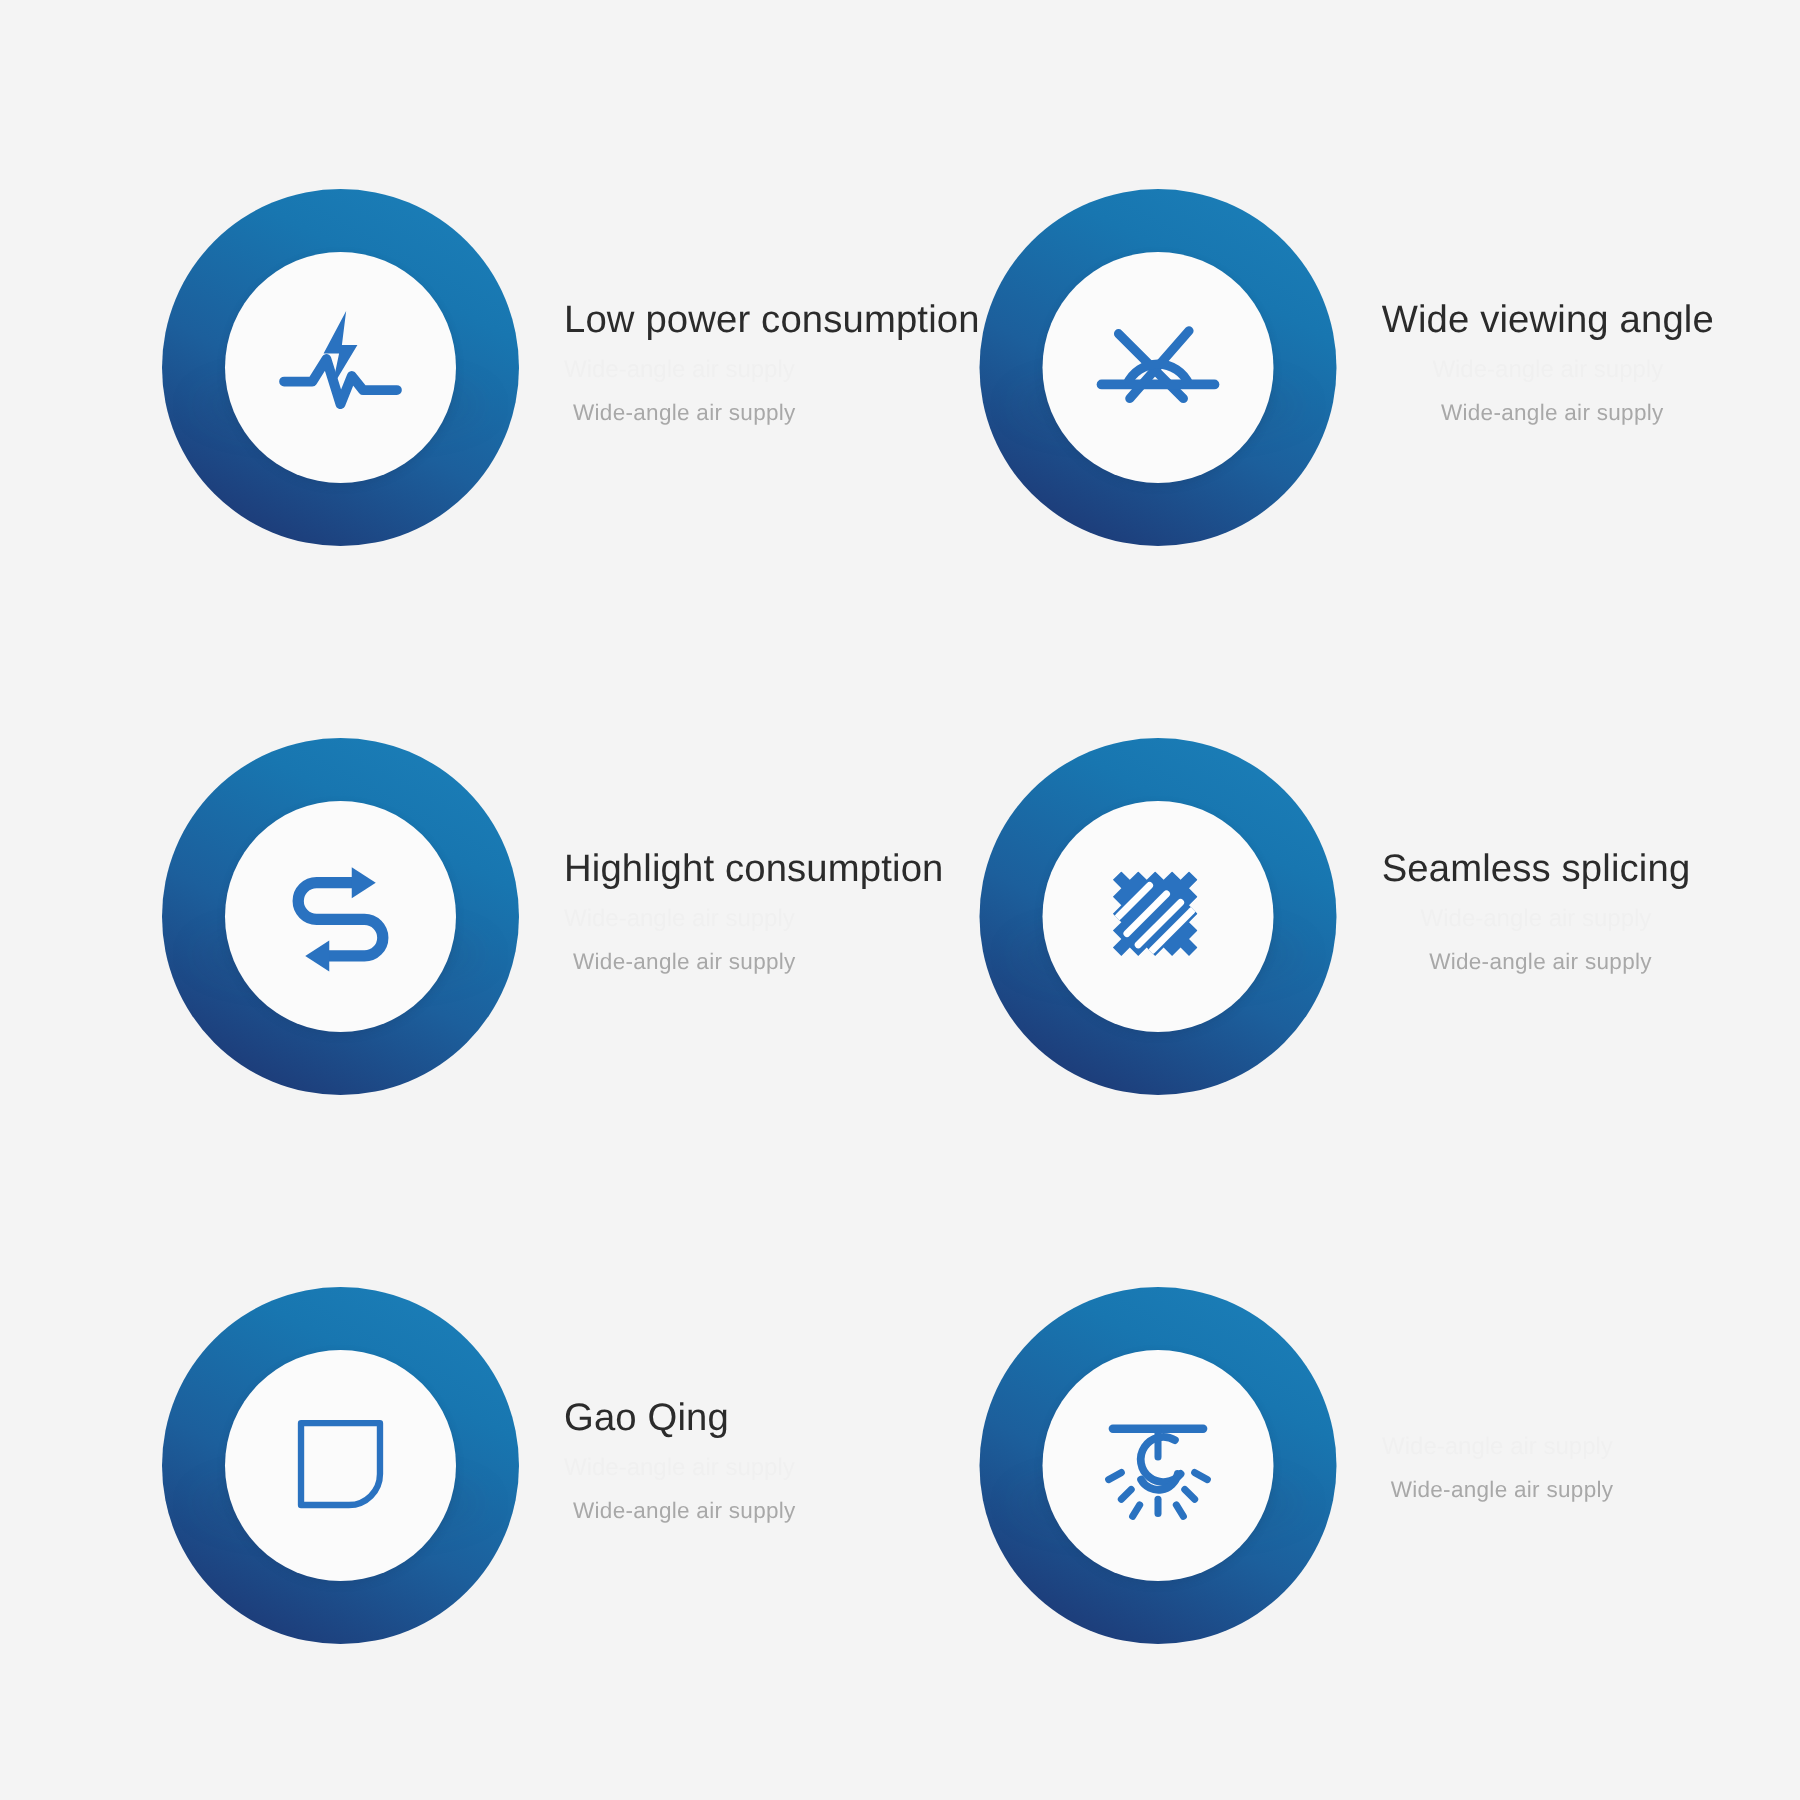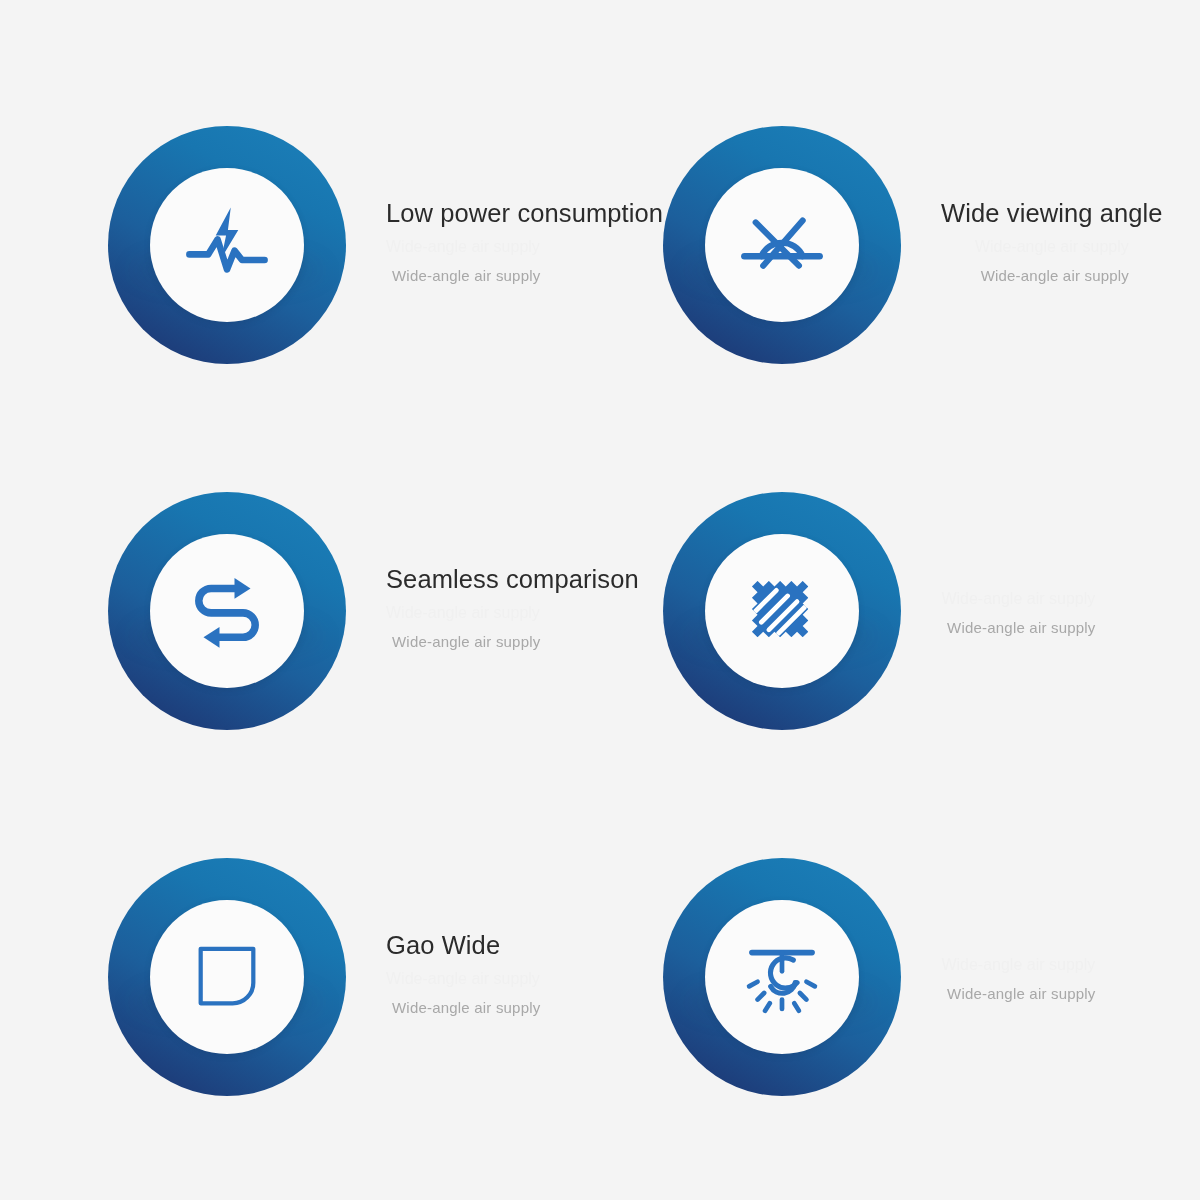--- a/index.html
+++ b/index.html
@@ -23,21 +23,20 @@
     grid-template-rows: 1fr 1fr 1fr;
     box-sizing: border-box;
     padding: 62px 0 40px 0;
   }
 
   .feature-item {
     display: flex;
     flex-direction: row;
     align-items: center;
     box-sizing: border-box;
-    gap: 10px;
   }
   .col-left  { padding-left: 108px; }
   .col-right { padding-left: 0px; text-align: center; }
 
   
   .badge {
     position: relative;
     width: 238px;
     height: 238px;
     flex: 0 0 238px;
@@ -154,21 +153,21 @@
     <div class="badge">
       <div class="badge-inner">
         <svg viewBox="0 0 100 100">
           <path d="M62 26 H33 A13 13 0 0 0 33 52 H67 A13 13 0 0 1 67 78 H38" fill="none" stroke="#2a72c0" stroke-width="8" stroke-linecap="butt" stroke-linejoin="round"></path>
           <path d="M58 15 L75 26 L58 37 Z" fill="#2a72c0"></path>
           <path d="M42 67 L25 78 L42 89 Z" fill="#2a72c0"></path>
         </svg>
       </div>
     </div>
     <div class="feature-text">
-      <div class="feature-title">Seamless comparison</div>
+      <div class="feature-title">Highlight consumption</div>
       <div class="feature-ghost">Wide-angle air supply</div>
       <div class="feature-sub">Wide-angle air supply</div>
     </div>
   </div>
 
   <div class="feature-item col-right">
     <div class="badge">
       <div class="badge-inner">
         <svg viewBox="0 0 100 100">
           <defs>
@@ -185,35 +184,36 @@
               <path d="M28 62 L56 34"></path>
               <path d="M36 70 L66 40"></path>
               <path d="M46 74 L74 46"></path>
               <path d="M22 50 L44 28"></path>
             </g>
           </g>
         </svg>
       </div>
     </div>
     <div class="feature-text">
+      <div class="feature-title">Seamless splicing</div>
       <div class="feature-ghost">Wide-angle air supply</div>
       <div class="feature-sub">Wide-angle air supply</div>
     </div>
   </div>
 
   <div class="feature-item col-left">
     <div class="badge">
       <div class="badge-inner">
         <svg viewBox="0 0 100 100">
           <path d="M22 20 H78 V56 A22 22 0 0 1 56 78 H22 Z" fill="none" stroke="#2a72c0" stroke-width="4.5" stroke-linejoin="round"></path>
         </svg>
       </div>
     </div>
     <div class="feature-text">
-      <div class="feature-title">Gao Wide</div>
+      <div class="feature-title">Gao Qing</div>
       <div class="feature-ghost">Wide-angle air supply</div>
       <div class="feature-sub">Wide-angle air supply</div>
     </div>
   </div>
 
   <div class="feature-item col-right">
     <div class="badge">
       <div class="badge-inner">
         <svg viewBox="0 0 100 100">
           <path d="M18 24 H82" fill="none" stroke="#2a72c0" stroke-width="6" stroke-linecap="round"></path>

